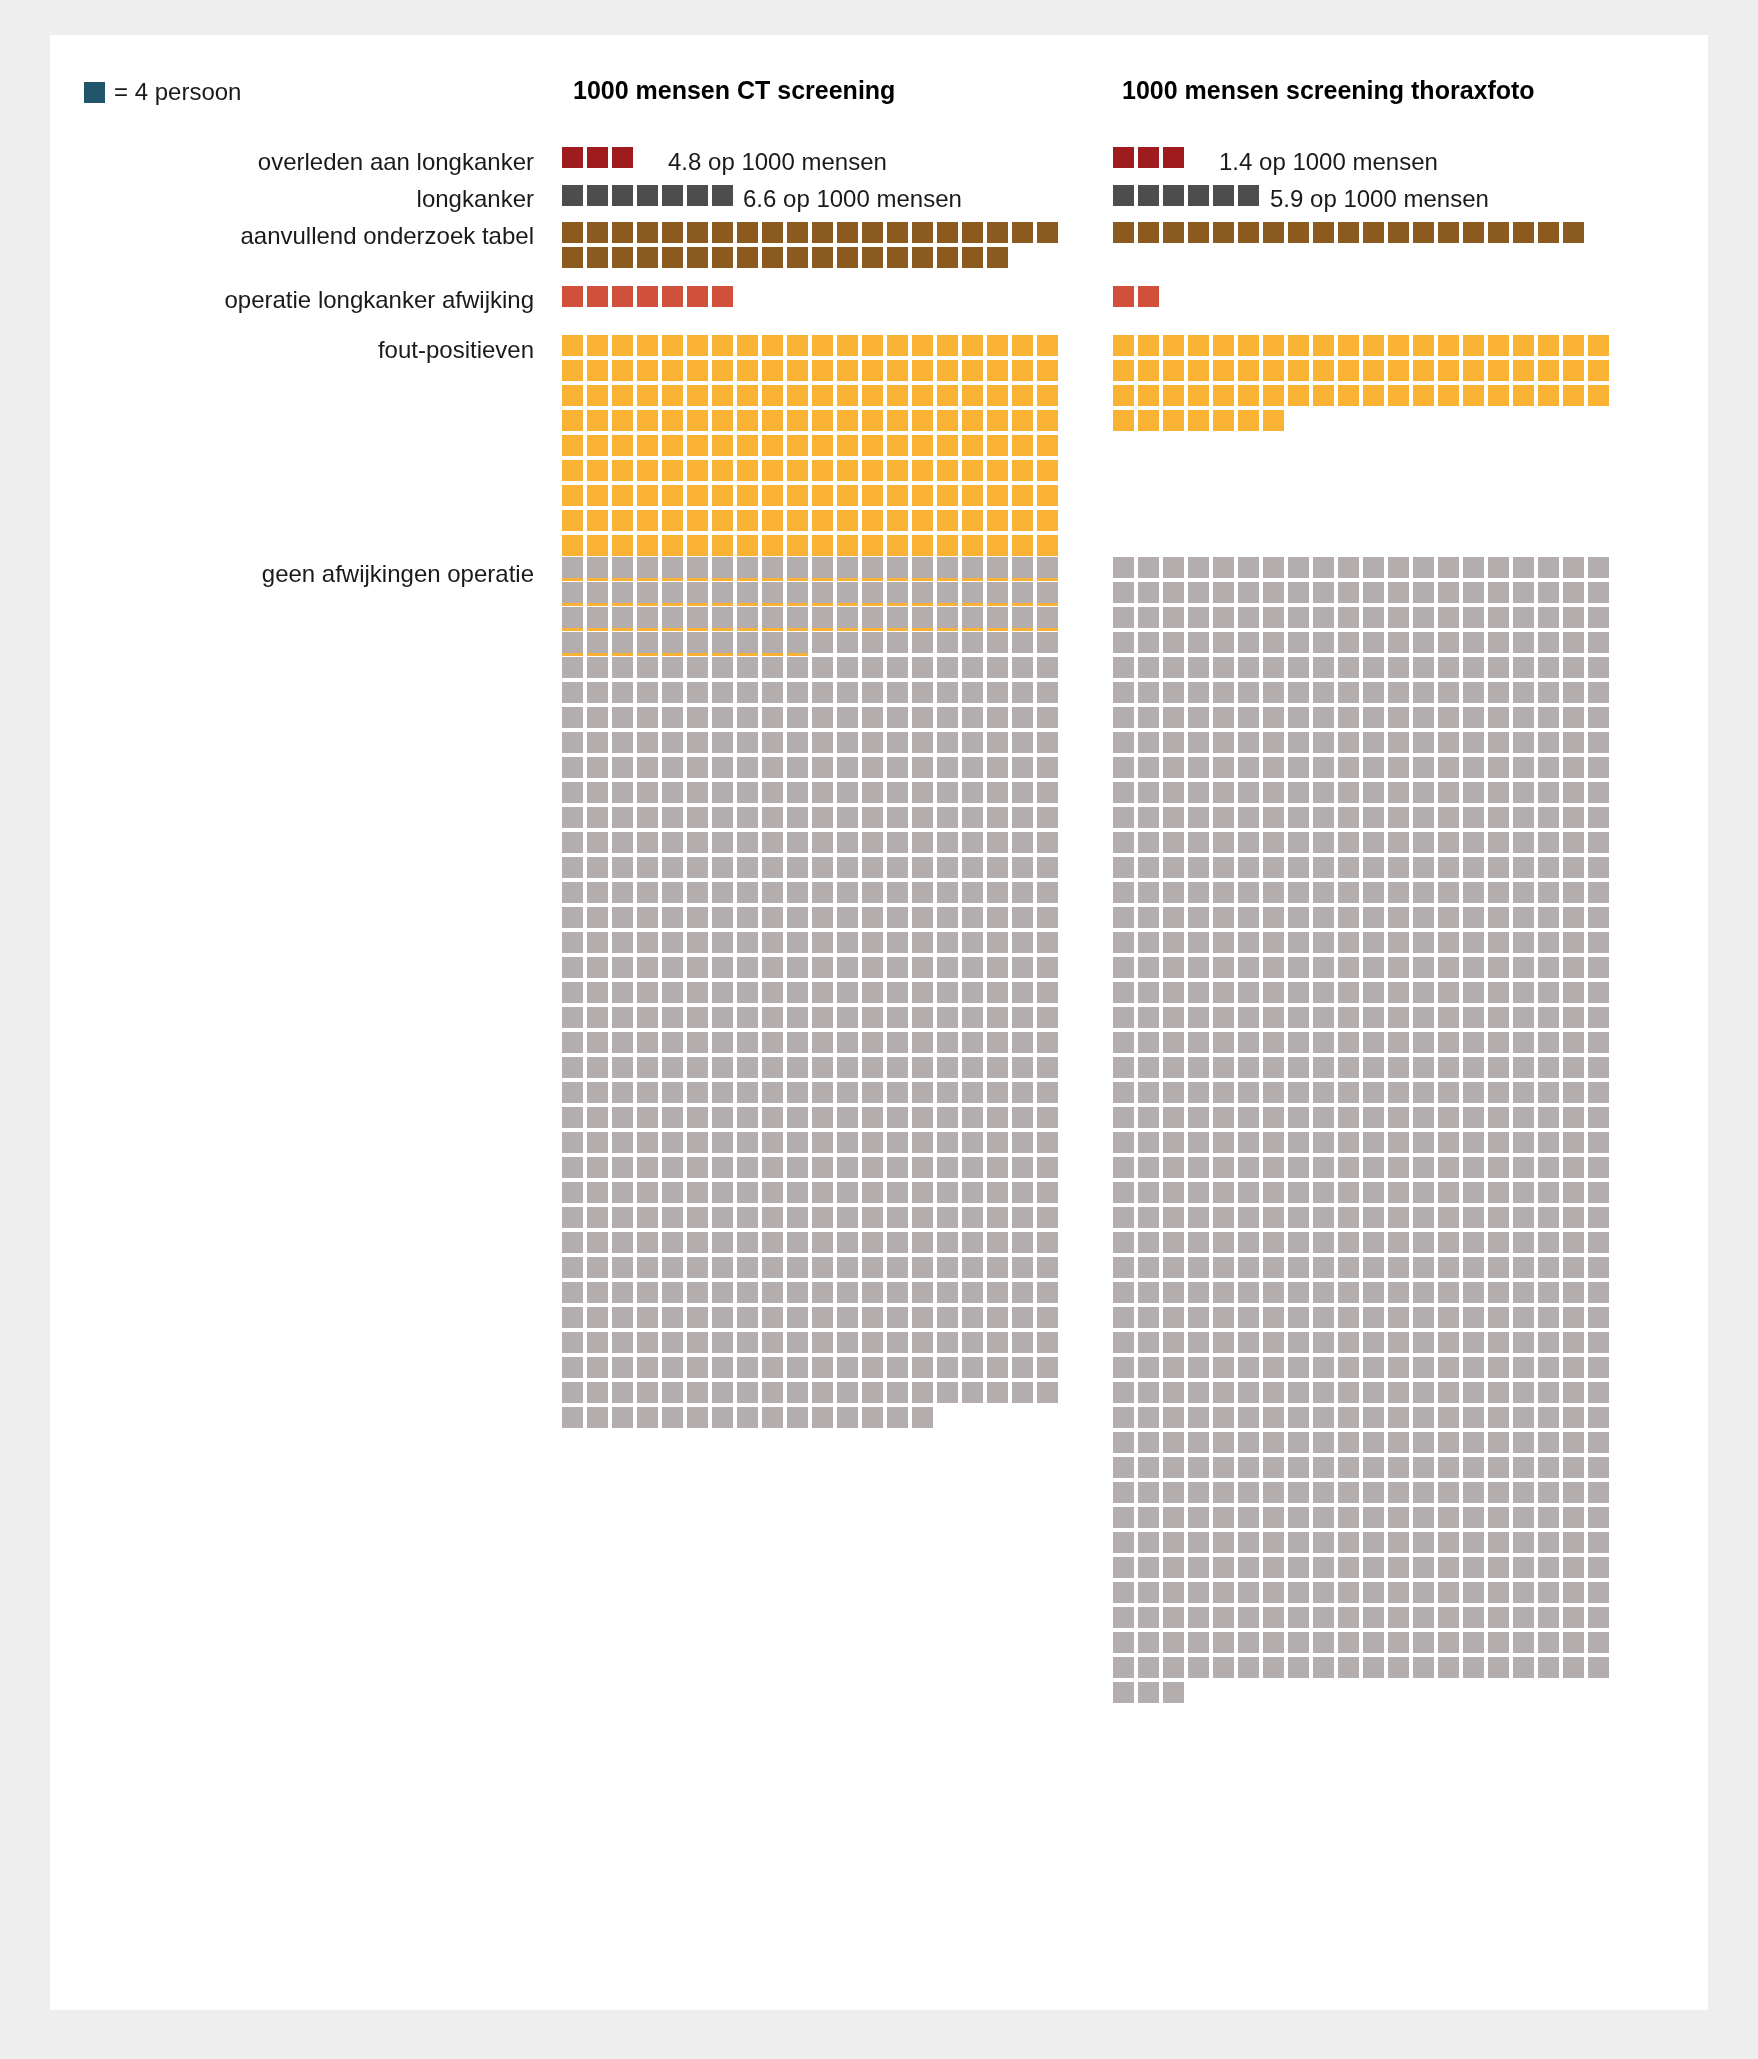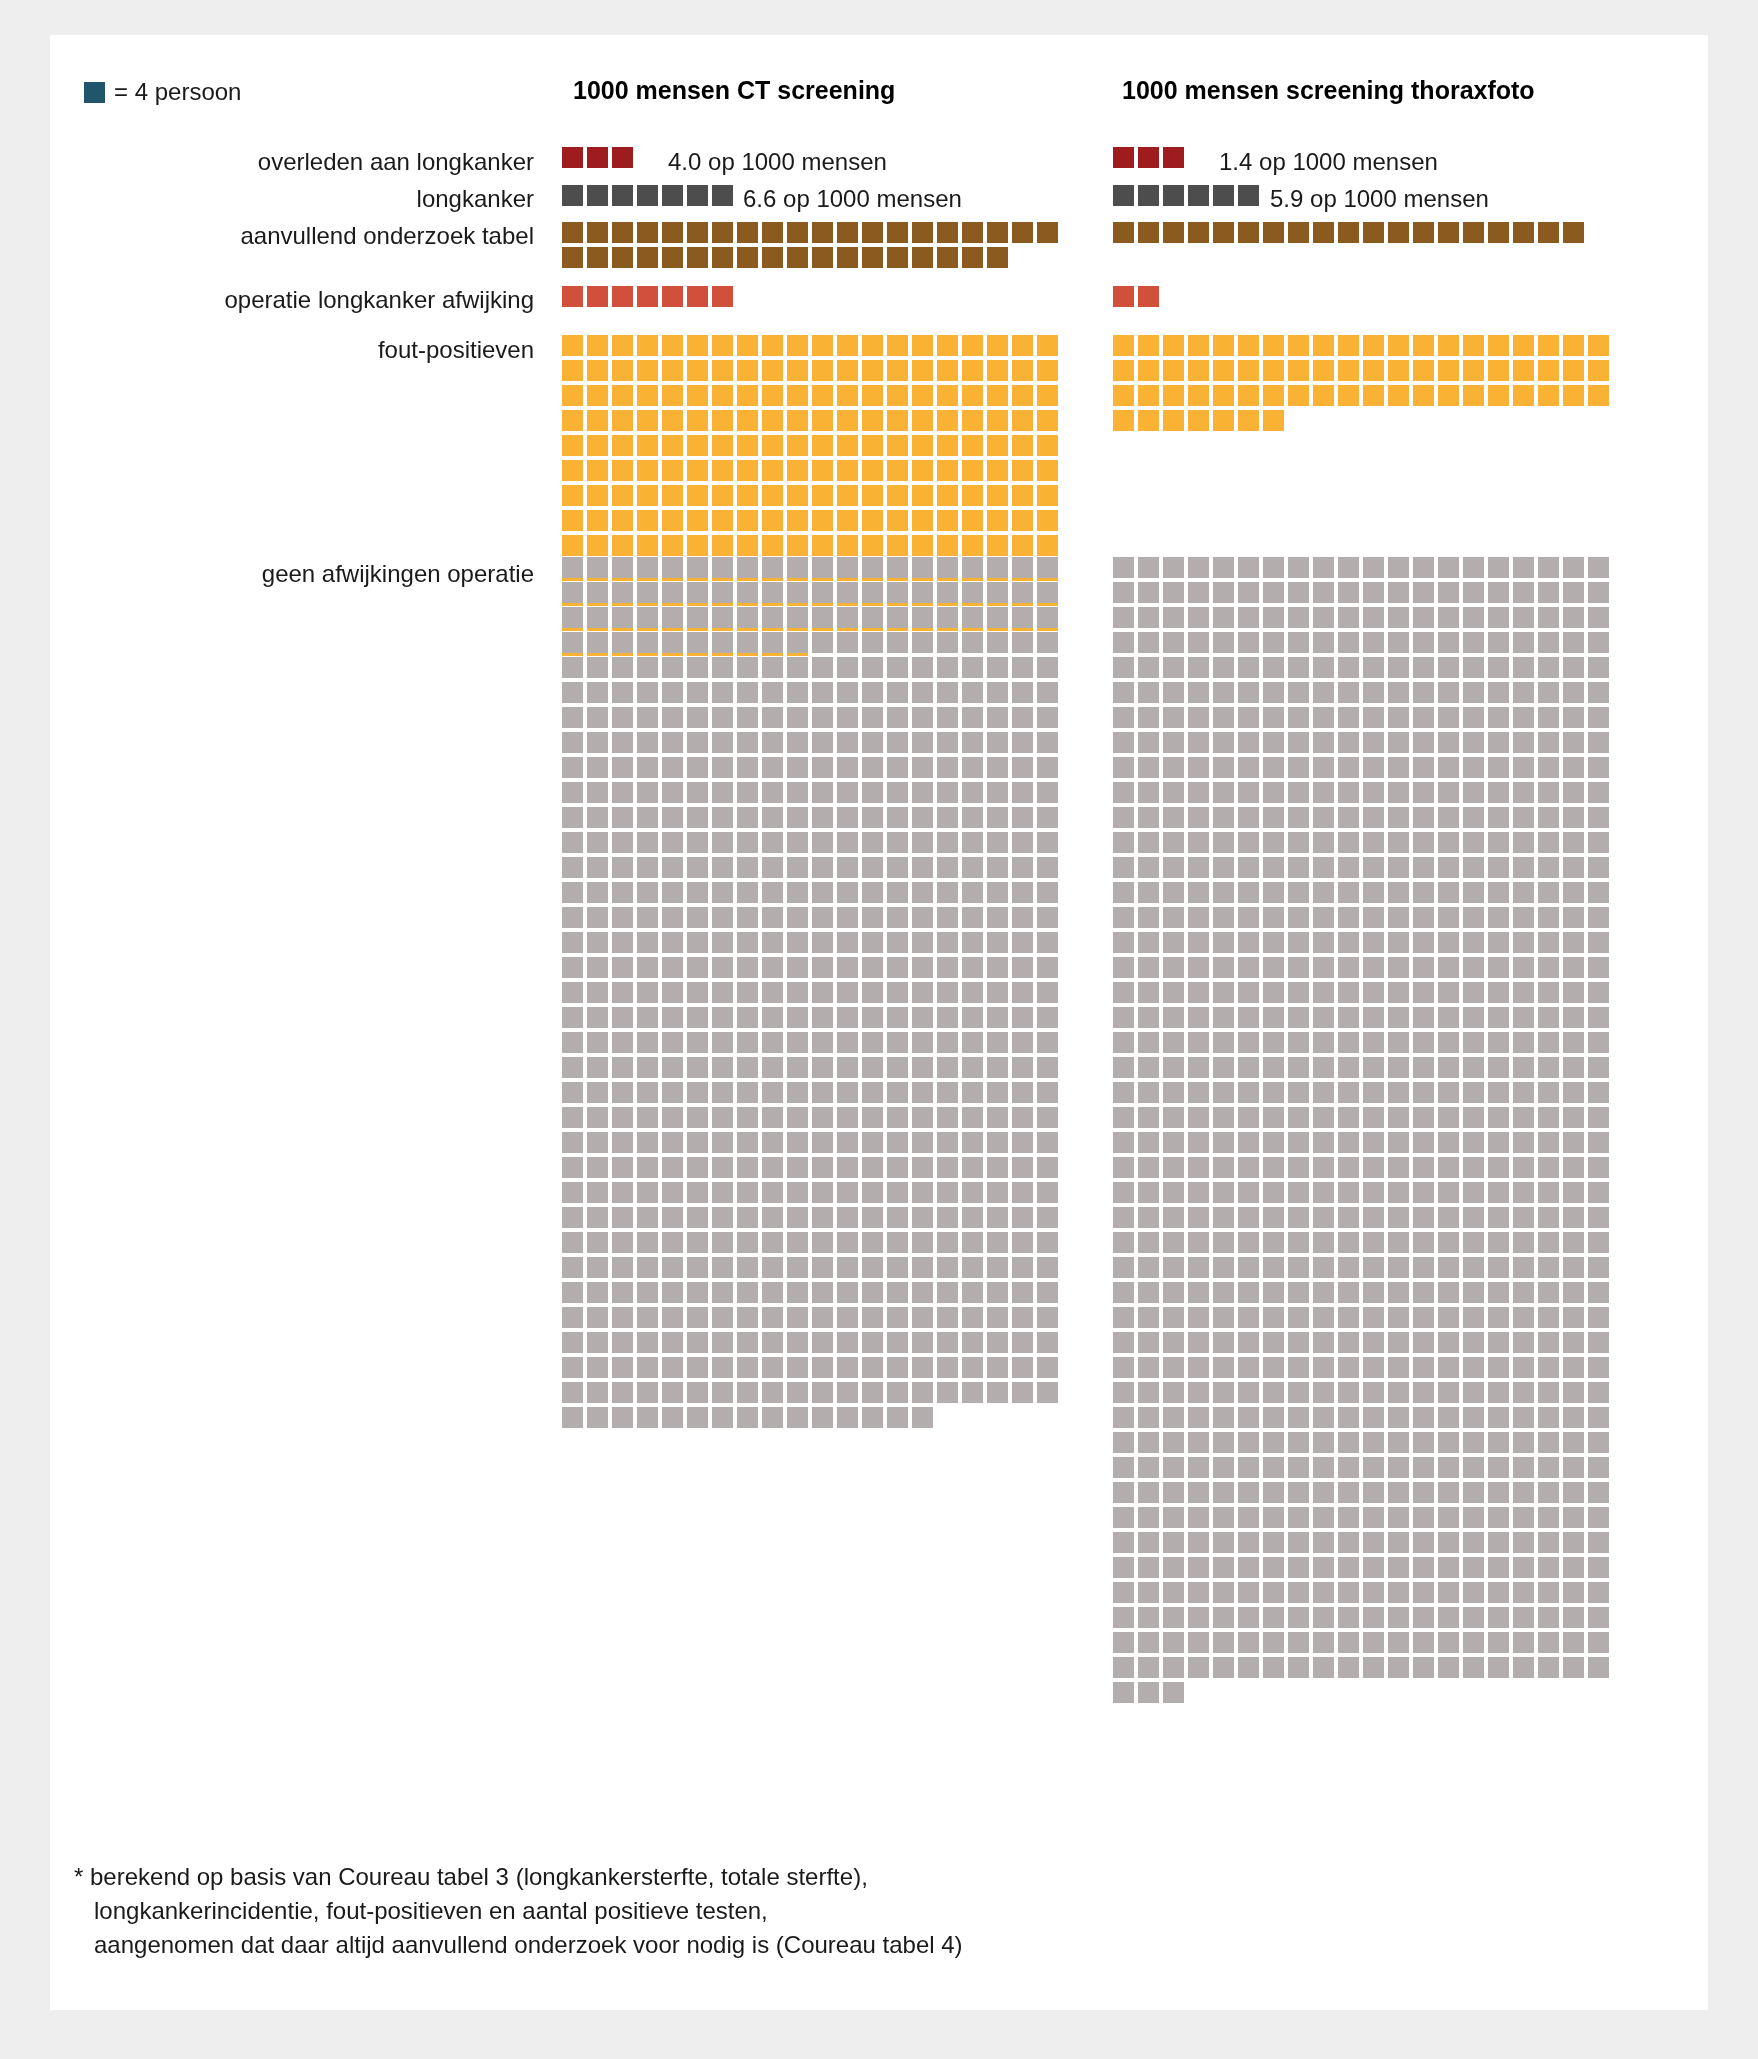--- a/index.html
+++ b/index.html
@@ -2139,22 +2139,19 @@
       <span class="cell" style="background: rgb(179, 173, 173);"></span>
       <span class="cell" style="background: rgb(179, 173, 173);"></span>
       <span class="cell" style="background: rgb(179, 173, 173);"></span>
       <span class="cell" style="background: rgb(179, 173, 173);"></span>
       <span class="cell" style="background: rgb(179, 173, 173);"></span>
       <span class="cell" style="background: rgb(179, 173, 173);"></span>
       <span class="cell" style="background: rgb(179, 173, 173);"></span>
       <span class="cell" style="background: rgb(179, 173, 173);"></span>
     </div>
 
-  <div class="value-note" style="left:618px;  top:113px">4.0 op 1000 mensen</div>
+  <div class="value-note" style="left:618px;  top:113px">4.8 op 1000 mensen</div>
   <div class="value-note" style="left:693px;  top:150px">6.6 op 1000 mensen</div>
   <div class="value-note" style="left:1169px; top:113px">1.4 op 1000 mensen</div>
   <div class="value-note" style="left:1220px; top:150px">5.9 op 1000 mensen</div>
 
-  <div id="footnote">* berekend op basis van Coureau tabel 3 (longkankersterfte, totale sterfte),
-   longkankerincidentie, fout-positieven en aantal positieve testen,
-   aangenomen dat daar altijd aanvullend onderzoek voor nodig is (Coureau tabel 4)</div>
 
 </div>
 
 </body></html>

